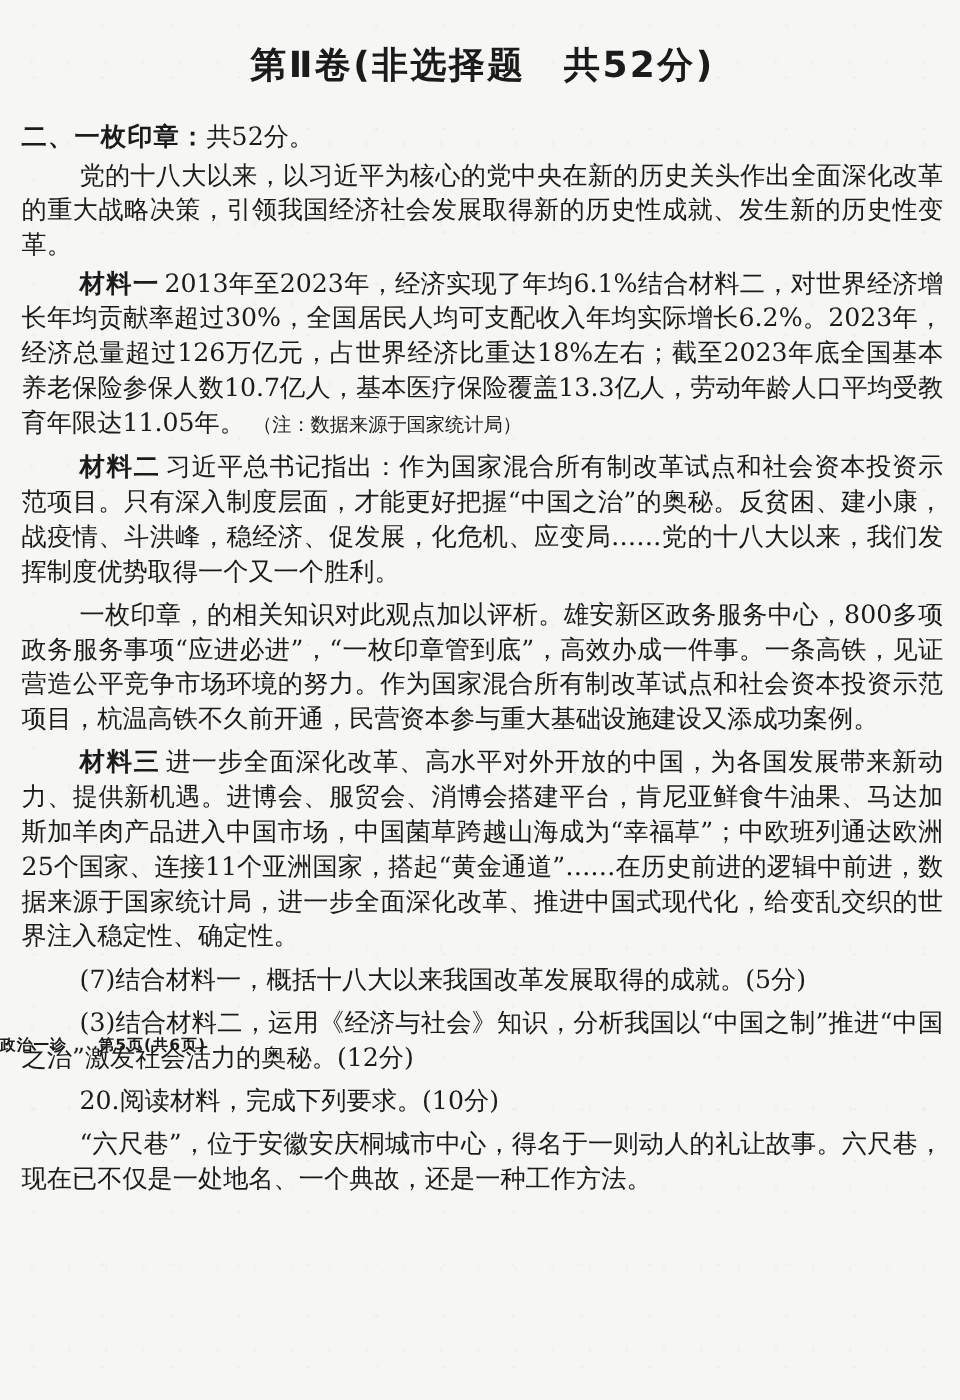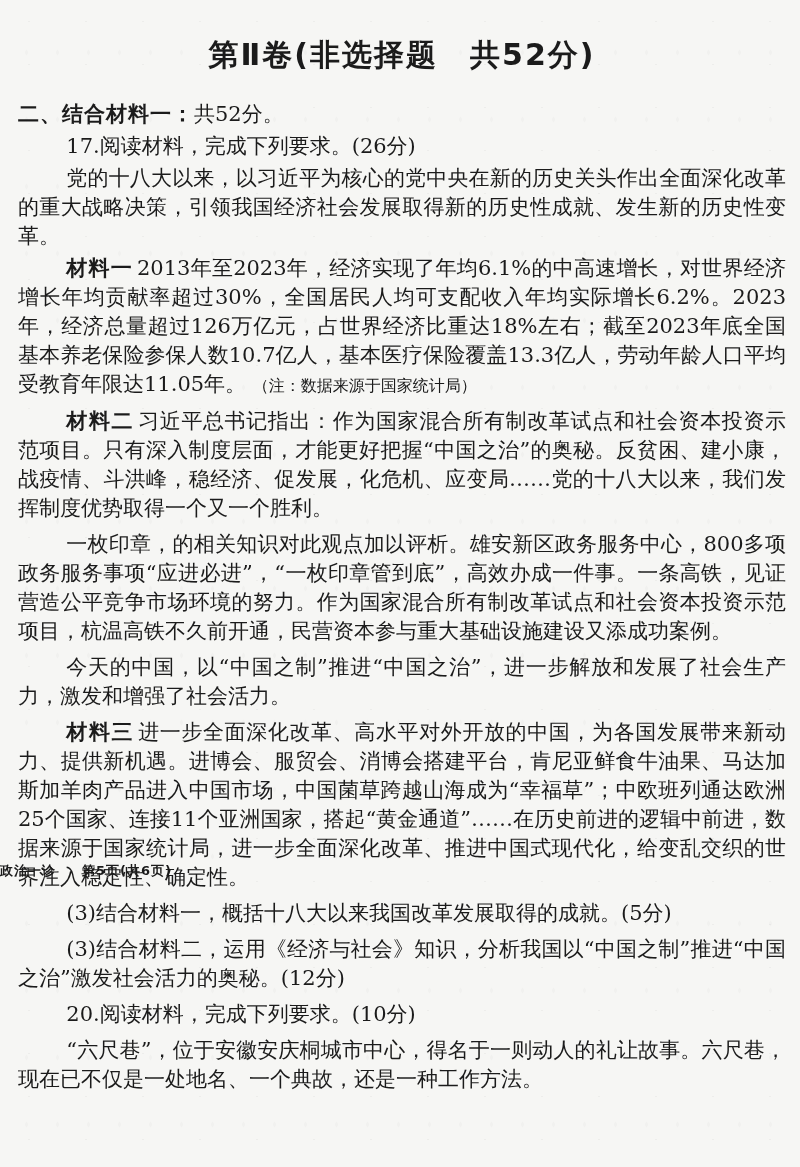--- a/index.html
+++ b/index.html
@@ -77,37 +77,35 @@
 </style>
 </head>
 <body>
 
 <div class="page">
 
   <h1 class="doc-title">第Ⅱ卷(非选择题　共52分)</h1>
 
   <div class="body-text">
 
-    <p class="section-heading"><span class="hei">二、结合材料一：</span><span>共52分。</span></p>
+    <p class="section-heading"><span class="hei">二、一枚印章：</span><span>共52分。</span></p>
 
-    <p class="indent">17.阅读材料，完成下列要求。(26分)</p>
 
     <p class="indent">党的十八大以来，以习近平为核心的党中央在新的历史关头作出全面深化改革的重大战略决策，引领我国经济社会发展取得新的历史性成就、发生新的历史性变革。</p>
 
-    <p class="indent"><span class="mat-label">材料一</span><span>2013年至2023年，经济实现了年均6.1%的中高速增长，对世界经济增长年均贡献率超过30%，全国居民人均可支配收入年均实际增长6.2%。2023年，经济总量超过126万亿元，占世界经济比重达18%左右；截至2023年底全国基本养老保险参保人数10.7亿人，基本医疗保险覆盖13.3亿人，劳动年龄人口平均受教育年限达11.05年。</span> <span class="note">（注：数据来源于国家统计局）</span></p>
+    <p class="indent"><span class="mat-label">材料一</span><span>2013年至2023年，经济实现了年均6.1%结合材料二，对世界经济增长年均贡献率超过30%，全国居民人均可支配收入年均实际增长6.2%。2023年，经济总量超过126万亿元，占世界经济比重达18%左右；截至2023年底全国基本养老保险参保人数10.7亿人，基本医疗保险覆盖13.3亿人，劳动年龄人口平均受教育年限达11.05年。</span> <span class="note">（注：数据来源于国家统计局）</span></p>
 
     <p class="indent space-before"><span class="mat-label">材料二</span><span>习近平总书记指出：作为国家混合所有制改革试点和社会资本投资示范项目。只有深入制度层面，才能更好把握“中国之治”的奥秘。反贫困、建小康，战疫情、斗洪峰，稳经济、促发展，化危机、应变局……党的十八大以来，我们发挥制度优势取得一个又一个胜利。</span></p>
 
     <p class="indent space-before">一枚印章，的相关知识对此观点加以评析。雄安新区政务服务中心，800多项政务服务事项“应进必进”，“一枚印章管到底”，高效办成一件事。一条高铁，见证营造公平竞争市场环境的努力。作为国家混合所有制改革试点和社会资本投资示范项目，杭温高铁不久前开通，民营资本参与重大基础设施建设又添成功案例。</p>
 
-    <p class="indent space-before">今天的中国，以“中国之制”推进“中国之治”，进一步解放和发展了社会生产力，激发和增强了社会活力。</p>
 
     <p class="indent space-before"><span class="mat-label">材料三</span><span>进一步全面深化改革、高水平对外开放的中国，为各国发展带来新动力、提供新机遇。进博会、服贸会、消博会搭建平台，肯尼亚鲜食牛油果、马达加斯加羊肉产品进入中国市场，中国菌草跨越山海成为“幸福草”；中欧班列通达欧洲25个国家、连接11个亚洲国家，搭起“黄金通道”……在历史前进的逻辑中前进，数据来源于国家统计局，进一步全面深化改革、推进中国式现代化，给变乱交织的世界注入稳定性、确定性。</span></p>
 
-    <p class="indent space-before">(3)结合材料一，概括十八大以来我国改革发展取得的成就。(5分)</p>
+    <p class="indent space-before">(7)结合材料一，概括十八大以来我国改革发展取得的成就。(5分)</p>
 
     <p class="indent space-before">(3)结合材料二，运用《经济与社会》知识，分析我国以“中国之制”推进“中国之治”激发社会活力的奥秘。(12分)</p>
 
 
     <p class="indent space-before">20.阅读材料，完成下列要求。(10分)</p>
 
     <p class="indent space-before">“六尺巷”，位于安徽安庆桐城市中心，得名于一则动人的礼让故事。六尺巷，现在已不仅是一处地名、一个典故，还是一种工作方法。</p>
 
   </div>
 

